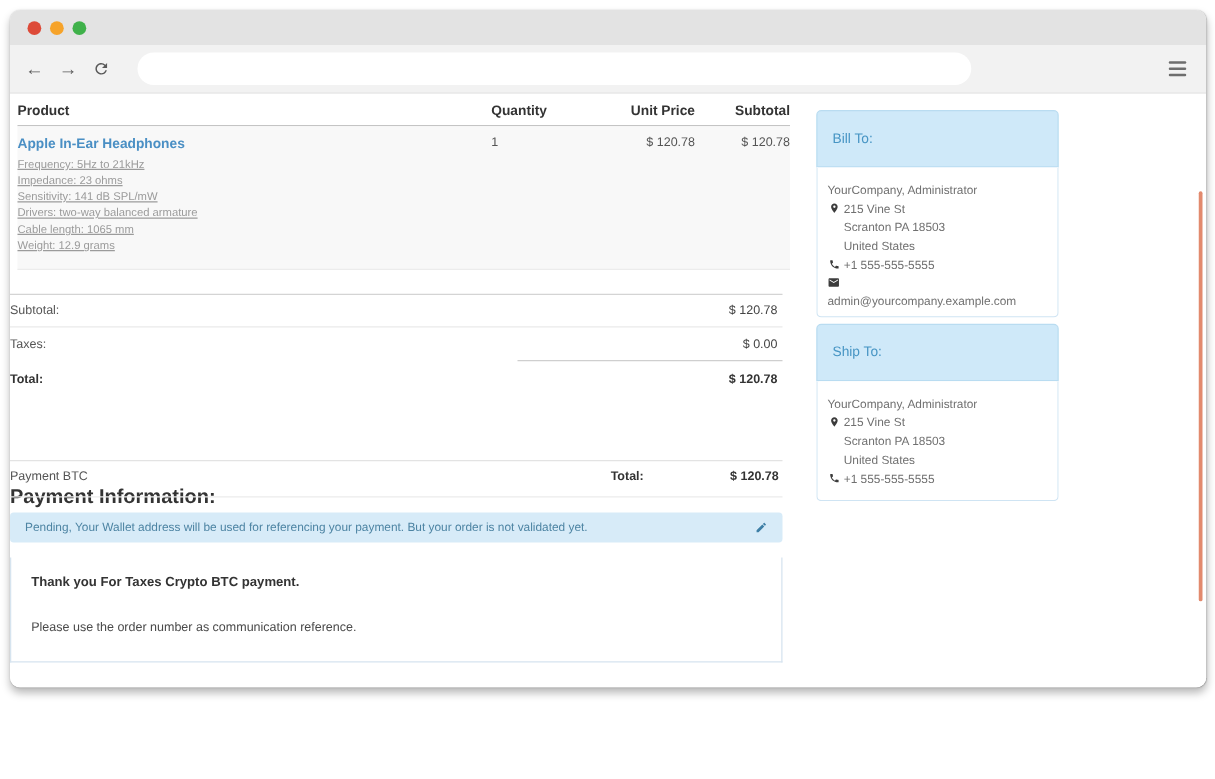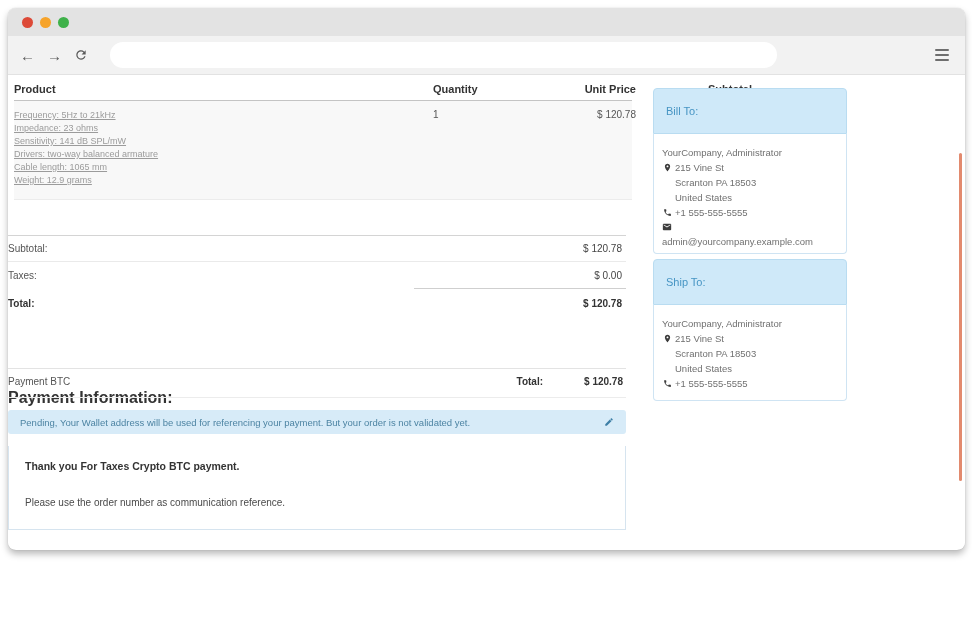--- a/index.html
+++ b/index.html
@@ -26,41 +26,41 @@
     border-radius:13px; background:#fff; padding:0 14px; font-size:11px; color:#444;
   }
   .menu-btn { margin-left:auto; margin-right:16px; display:flex; flex-direction:column; gap:3px; cursor:pointer; }
   .menu-btn i { display:block; width:14px; height:2px; background:#6e6e6e; border-radius:1px; }
 
   .content { position:relative; height:474px; background:#fff; font-size:10px; color:#555; }
 
   
   .main { position:absolute; left:6px; top:0; width:618px; }
 
-  .order-grid { display:grid; grid-template-columns:379px 60px 103px 76px;gap:40px; }
+  .order-grid { display:grid; grid-template-columns:379px 60px 103px 76px; }
   .thead { border-bottom:1px solid #c4c4c4; padding:8px 0 5px 0; font-size:11px; font-weight:bold; color:#333; }
   .thead .num { text-align:right; }
   .trow { background:#f8f8f8; border-bottom:1px solid #ececec; padding:7px 0 12px 0; }
   .trow .cell { padding-top:1px; font-size:10px; color:#555; }
   .trow .num { text-align:right; }
   .prod-name { color:#4a8fc4; font-weight:bold; font-size:11px; margin-bottom:4px; cursor:pointer; }
   .spec { font-size:9px; line-height:13px; color:#9b9b9b;text-decoration:underline; }
 
   .totals { position:absolute; top:160px; left:0; width:618px; border-top:1px solid #d4d4d4; }
   .tot-row { display:grid; grid-template-columns:516px 1fr; align-items:center; height:26px; }
   .tot-row .lbl { text-align:left; color:#555; font-size:10px; }
   .tot-row .val { text-align:right; padding-right:4px; font-size:10px; color:#444; }
   .tot-row.sub { border-bottom:1px solid #eaeaea; }
   .partial-rule { margin-left:406px; width:212px; border-top:1px solid #cfcfcf; }
   .tot-row.grand { height:28px; }
   .tot-row.grand .lbl, .tot-row.grand .val { font-weight:bold; color:#333; }
 
   .pay-heading { position:absolute; top:266px; left:0; font-size:16px; font-weight:bold; color:#333;margin-top:48px; }
   .rule1 { position:absolute; top:293px; left:0; width:618px; border-top:1px solid #e3e3e3; }
-  .pay-row { position:absolute; top:301px; left:0; width:618px; display:flex; align-items:center; padding-right:3px; }
+  .pay-row { position:absolute; top:301px; left:0; width:618px; display:flex; align-items:center; padding-right:3px;gap:28px; }
   .pay-method { font-size:10px; color:#555; }
   .pay-row .spacer { flex:1; }
   .pay-total-lbl { font-size:10px; font-weight:bold; color:#333; }
   .pay-total-val { width:80px; text-align:right; font-size:10px; font-weight:bold; color:#333; }
   .rule2 { position:absolute; top:322px; left:0; width:618px; border-top:1px solid #ececec; }
 
   .alert {
     position:absolute; top:335px; left:0; width:618px; height:24px;
     background:#d7ebf8; border-radius:3px; display:flex; align-items:center;
     padding:0 12px; color:#4d84a3; font-size:9.5px;
@@ -133,20 +133,21 @@
 
         <div class="order-grid thead">
           <div>Product</div>
           <div>Quantity</div>
           <div class="num">Unit Price</div>
           <div class="num">Subtotal</div>
         </div>
 
         <div class="order-grid trow">
           <div class="cell">
+            <div class="prod-name">Apple In-Ear Headphones</div>
             <div class="spec">Frequency: 5Hz to 21kHz</div>
             <div class="spec">Impedance: 23 ohms</div>
             <div class="spec">Sensitivity: 141 dB SPL/mW</div>
             <div class="spec">Drivers: two-way balanced armature</div>
             <div class="spec">Cable length: 1065 mm</div>
             <div class="spec">Weight: 12.9 grams</div>
           </div>
           <div class="cell">1</div>
           <div class="cell num">$ 120.78</div>
           <div class="cell num">$ 120.78</div>

